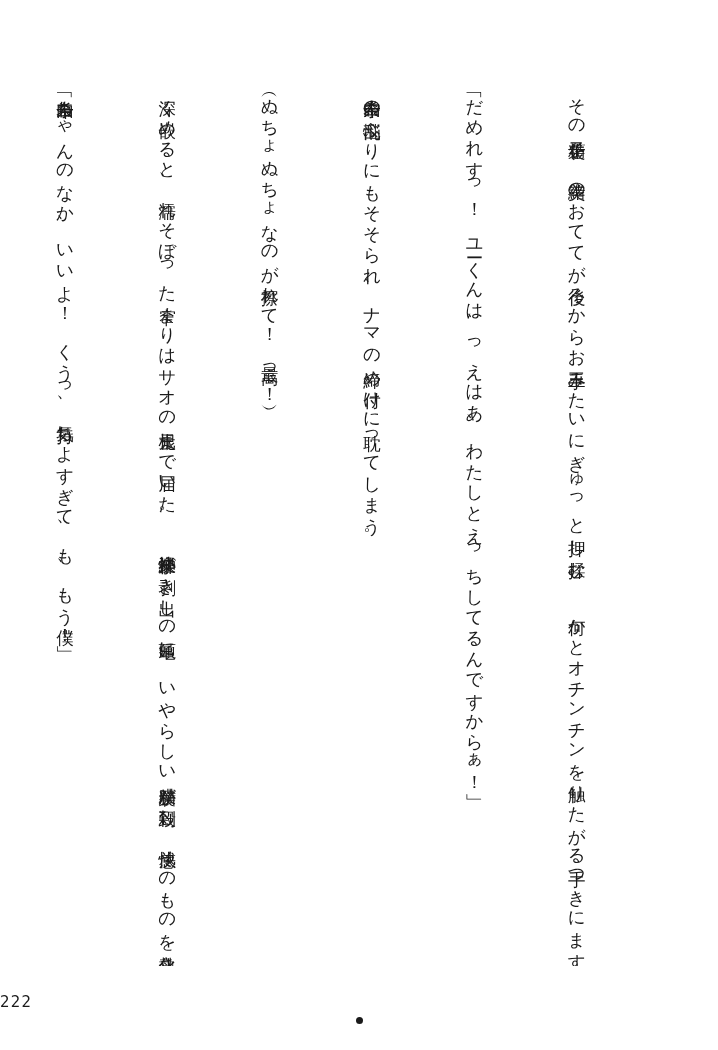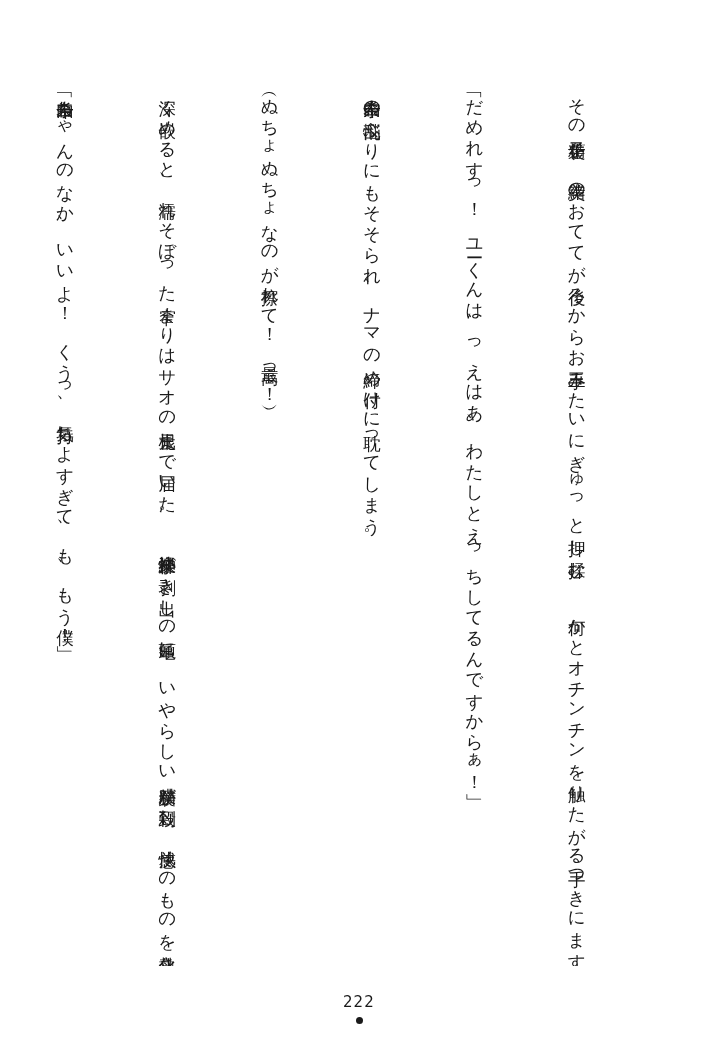--- a/index.html
+++ b/index.html
@@ -43,21 +43,21 @@
   }
   .para {
     display: block;
   }
   
   #footer {
     position: absolute;
     bottom: 26px;
     left: 0;
     right: 0;
-    text-align: center;
+    text-align: left;
   }
   #page-number {
     font-family: "DejaVu Sans", "Liberation Sans", sans-serif;
     font-size: 15px;
     letter-spacing: 0.08em;
     color: #1a1a1a;
   }
   #footer-dot {
     width: 7px;
     height: 7px;

